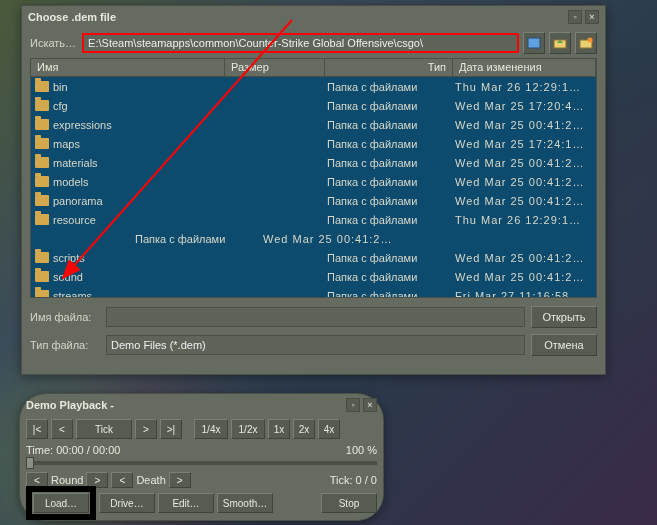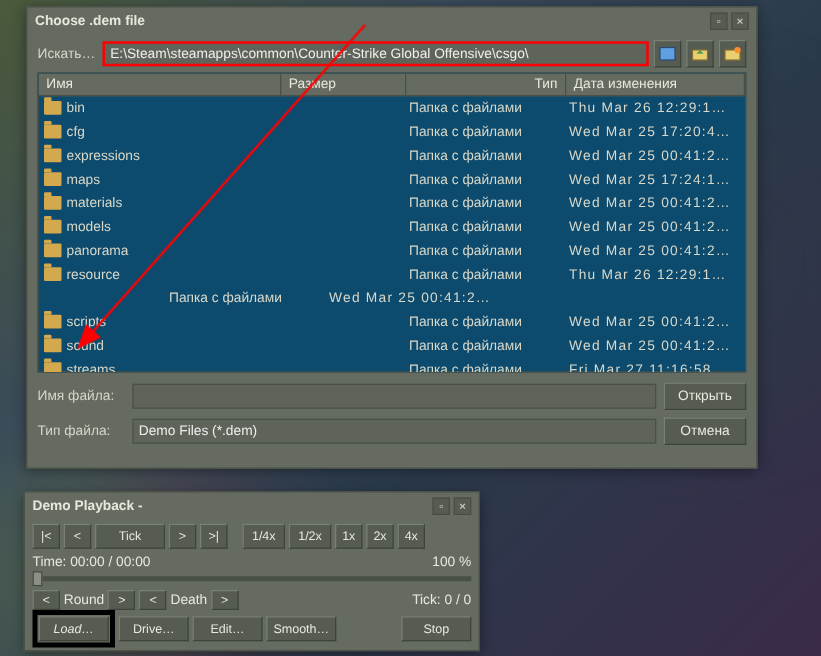--- a/index.html
+++ b/index.html
@@ -96,42 +96,42 @@
     background:#565c52; color:#e8e8dc; font-size:11px;
     border-top:1px solid #7a8074; border-left:1px solid #7a8074;
     border-right:1px solid #3e443a; border-bottom:1px solid #3e443a;
     display:inline-flex; align-items:center; justify-content:center;
   }
 
   .bottom-rows { padding:6px 8px 0 8px; }
   .bottom-rows .row { margin-bottom:6px; }
 
   
-  #playback { left:3px; top:393px; width:365px; height:128px; }
+  #playback { left:3px; top:393px; width:365px; height:128px;border-radius:27px; }
   #playback .content { padding:2px 6px 4px 6px; }
   .pbrow { display:flex; align-items:center; gap:3px; margin-bottom:3px; height:22px; }
   .sbtn {
     height:20px; min-width:22px; padding:0 3px;
     background:#565c52; color:#e8e8dc; font-size:10px;
     border-top:1px solid #7a8074; border-left:1px solid #7a8074;
     border-right:1px solid #3e443a; border-bottom:1px solid #3e443a;
     display:inline-flex; align-items:center; justify-content:center;
   }
   .sbtn.wide { min-width:56px; }
   .sbtn.wide2 { min-width:34px; }
   .time-label { font-size:11px; color:#e8e8dc; }
   .slider {
     width:100%; height:4px; background:#4a5046; position:relative; margin:4px 0 6px 0;
   }
   .slider-thumb {
     position:absolute; left:0; top:-4px; width:8px; height:12px;
     background:#8a9084; border:1px solid #3e443a;
   }
   .sep { width:6px; }
-  .load-highlight { border:4px solid #000000; padding:1px; display:inline-flex;font-style:italic; }
+  .load-highlight { border:6px solid #000000; padding:1px; display:inline-flex; }
 
 </style>
 </head>
 <body>
 
 <div class="bg-blob bg1"></div>
 <div class="bg-blob bg2"></div>
 <div class="bg-blob bg3"></div>
 
 <div class="window" id="chooser">

